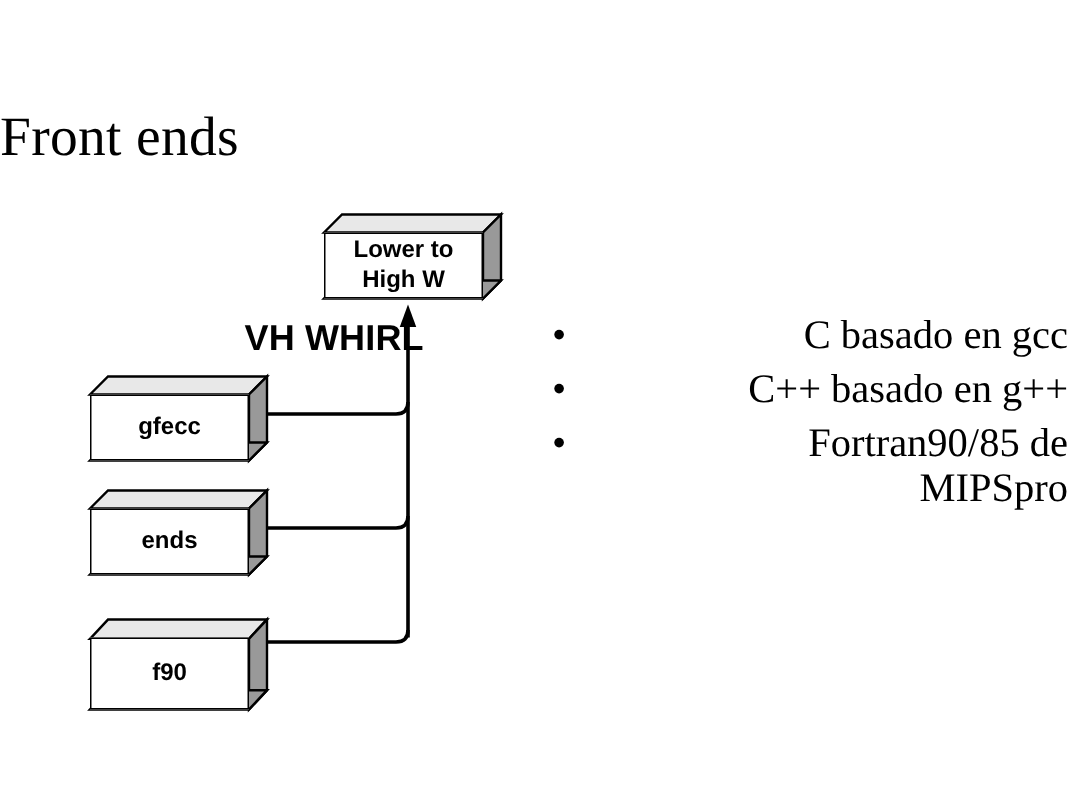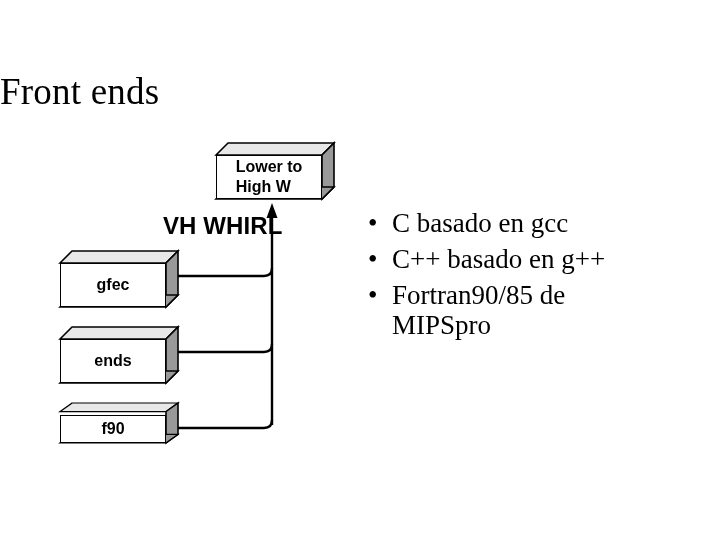--- a/index.html
+++ b/index.html
@@ -83,20 +83,21 @@
     display: block;
     width: 100%;
     height: 100%;
     overflow: visible;
   }
   .box-label {
     font-family: "Liberation Sans", sans-serif;
     font-weight: bold;
     font-size: 16px;
     color: #000000;
+    text-align: center;
     line-height: 1.22;
     white-space: pre-line;
     user-select: none;
   }
 
   
   #edge-label-vhwhirl {
     position: absolute;
     left: 163px;
     top: 212px;
@@ -129,20 +130,21 @@
     position: absolute;
     left: 8px;
     top: 0;
     font-size: 27px;
     line-height: 1.14;
     color: #000000;
   }
   .bullet-text {
     display: block;
     white-space: pre-line;
+    text-align: right;
   }
 </style>
 </head>
 <body>
 
 <div id="slide">
 
   <div id="slide-title">Front ends</div>
 
   <div id="diagram">
@@ -176,38 +178,38 @@
 
     <div class="box3d" style="left:60px; top:251px; width:118px; height:56px;">
       <div class="extrude">
         <svg viewBox="0 0 118 56" preserveAspectRatio="none">
           <polygon points="0,12 12,0 118,0 106,12" fill="#e8e8e8" stroke="#000000" stroke-width="1.6"></polygon>
           <polygon points="106,12 118,0 118,44 106,56" fill="#999999" stroke="#000000" stroke-width="1.6"></polygon>
           <polygon points="0,56 106,56 118,44 12,44" fill="#999999" stroke="#000000" stroke-width="1.6"></polygon>
         </svg>
       </div>
       <div class="face-front">
-        <span class="box-label">gfec</span>
+        <span class="box-label">gfecc</span>
       </div>
     </div>
 
     <div class="box3d" style="left:60px; top:327px; width:118px; height:56px;">
       <div class="extrude">
         <svg viewBox="0 0 118 56" preserveAspectRatio="none">
           <polygon points="0,12 12,0 118,0 106,12" fill="#e8e8e8" stroke="#000000" stroke-width="1.6"></polygon>
           <polygon points="106,12 118,0 118,44 106,56" fill="#999999" stroke="#000000" stroke-width="1.6"></polygon>
           <polygon points="0,56 106,56 118,44 12,44" fill="#999999" stroke="#000000" stroke-width="1.6"></polygon>
         </svg>
       </div>
       <div class="face-front">
         <span class="box-label">ends</span>
       </div>
     </div>
 
-    <div class="box3d" style="left:60px; top:403px; width:118px; height:40px;">
+    <div class="box3d" style="left:60px; top:413px; width:118px; height:60px;">
       <div class="extrude">
         <svg viewBox="0 0 118 56" preserveAspectRatio="none">
           <polygon points="0,12 12,0 118,0 106,12" fill="#e8e8e8" stroke="#000000" stroke-width="1.6"></polygon>
           <polygon points="106,12 118,0 118,44 106,56" fill="#999999" stroke="#000000" stroke-width="1.6"></polygon>
           <polygon points="0,56 106,56 118,44 12,44" fill="#999999" stroke="#000000" stroke-width="1.6"></polygon>
         </svg>
       </div>
       <div class="face-front">
         <span class="box-label">f90</span>
       </div>

